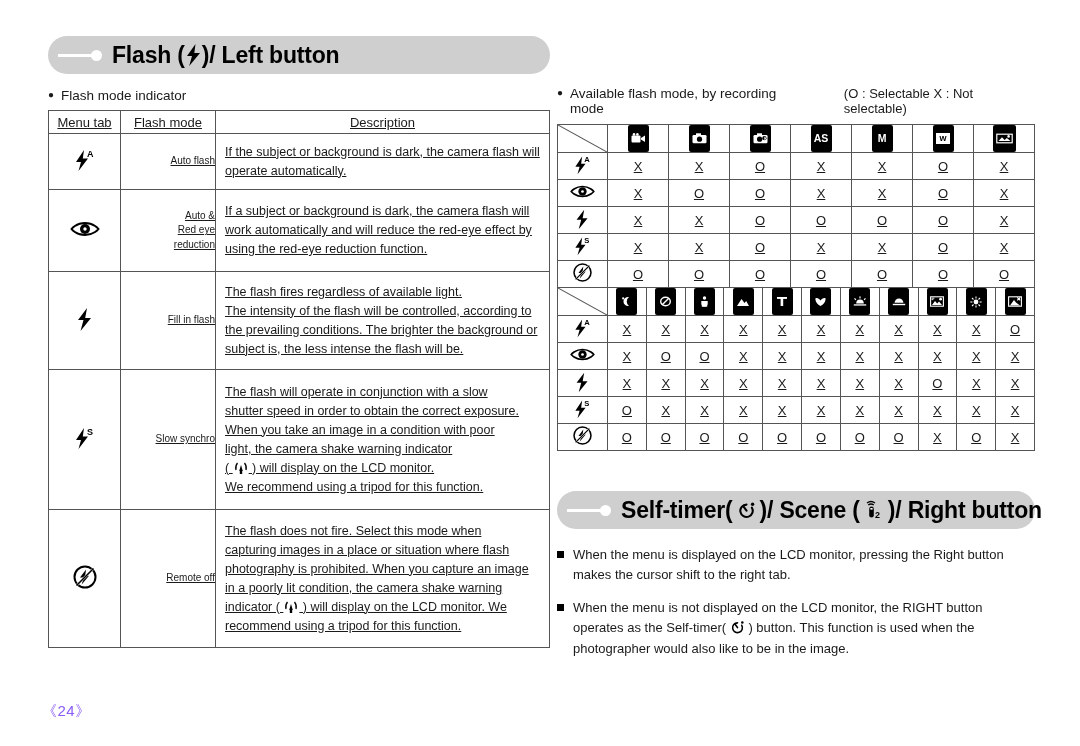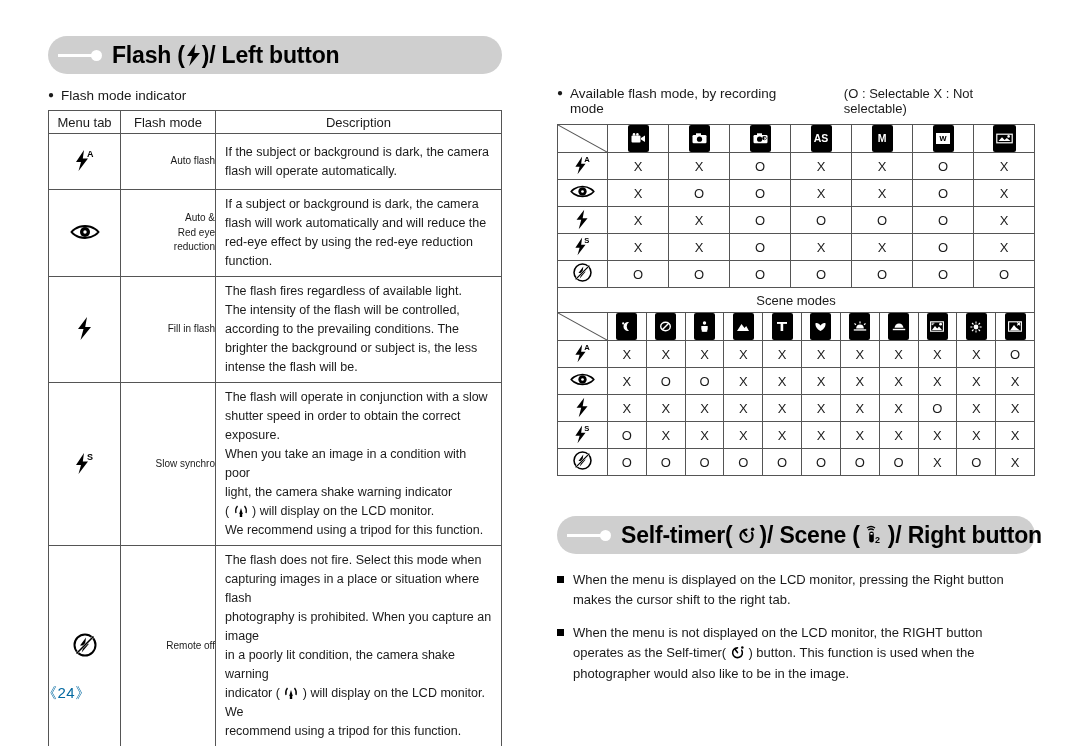--- a/index.html
+++ b/index.html
@@ -17,21 +17,21 @@
   }
   .page {
     position: absolute;
     inset: 0;
   }
   
   .col-left {
     position: absolute;
     left: 48px;
     top: 36px;
-    width: 454px;
+    width: 502px;
   }
   .col-right {
     position: absolute;
     left: 557px;
     top: 86px;
     width: 478px;
   }
 
   
   .banner {
@@ -94,20 +94,21 @@
   .legend {
     margin-left: 36px;
     font-size: 13px;
   }
 
   
   table.tbl {
     border-collapse: collapse;
     table-layout: fixed;
     width: 100%;
+    text-decoration: underline;
   }
   table.tbl td, table.tbl th {
     border: 1px solid #555;
     font-weight: normal;
     font-size: 13px;
     padding: 0;
   }
   .lt { margin-top: 7px; }
   .lt th {
     height: 22px;
@@ -188,23 +189,23 @@
     margin-right: 9px;
     margin-top: 6px;
     flex: 0 0 auto;
   }
   .note .txt { flex: 1; }
 
   
   .pageno {
     position: absolute;
     left: 42px;
-    top: 684px;
+    top: 702px;
     font-size: 15px;
-    color: #0369a1;
+    color: #8b5cf6;
     letter-spacing: 0.5px;
   }
 </style>
 </head>
 <body>
 
 <div class="page">
 
   <div class="col-left">
 
@@ -473,23 +474,20 @@
           <col>
           <col>
           <col>
           <col>
           <col>
           <col>
           <col>
           <col>
       </colgroup>
       <tbody>
-          <tr>
-        <td class="scene-label" colspan="12">Scene modes</td>
-      </tr>
       <tr>
         <td class="hdr diag">
           <svg viewBox="0 0 50 25" preserveAspectRatio="none">
                 <line x1="0" y1="0" x2="50" y2="25" stroke="#555" stroke-width="1"></line>
               </svg>
         </td>
         <td class="hdr">
           <span class="mode-badge">
             <svg width="13" height="11" viewBox="0 0 13 11">
                   <path d="M9 1 a4.6 4.6 0 1 0 0 9 a5.6 5.6 0 0 1 0 -9 Z" fill="#fff"></path>

